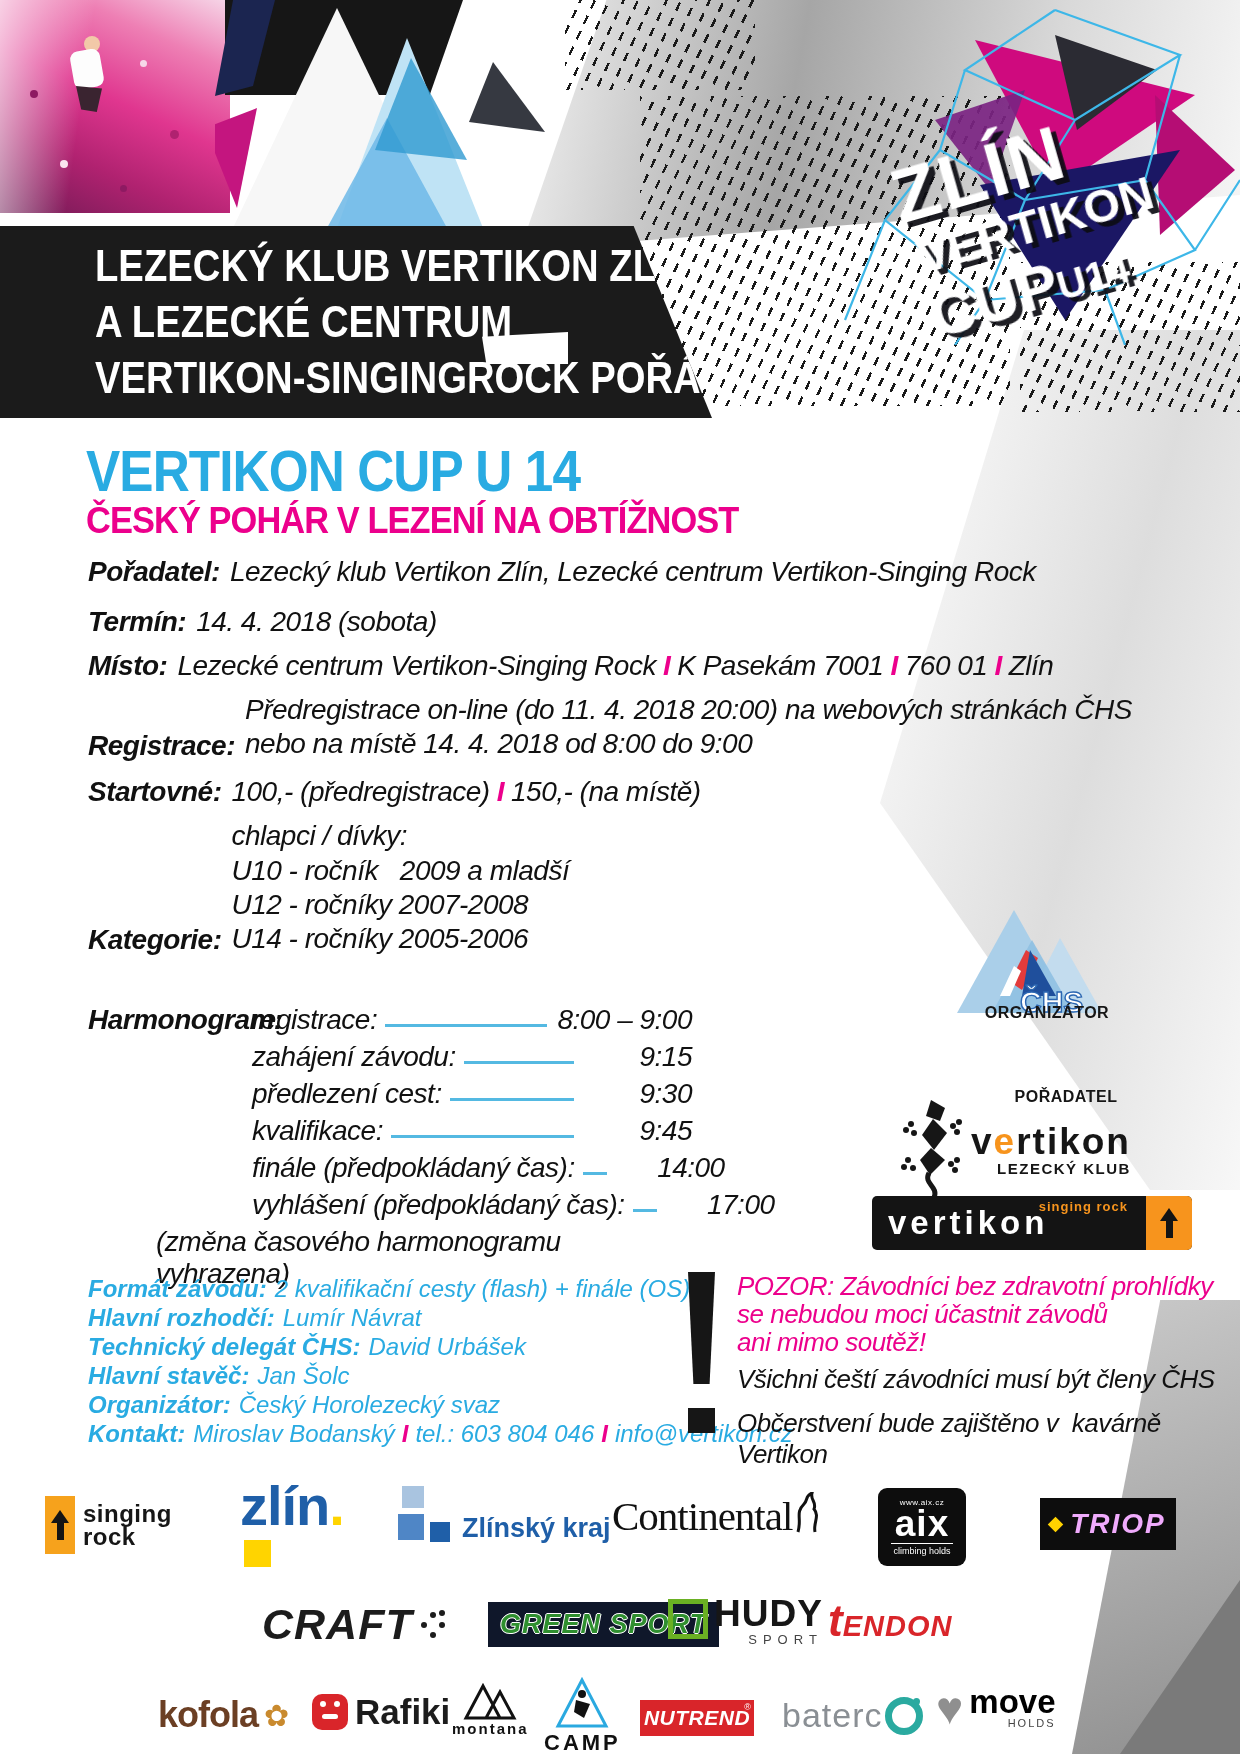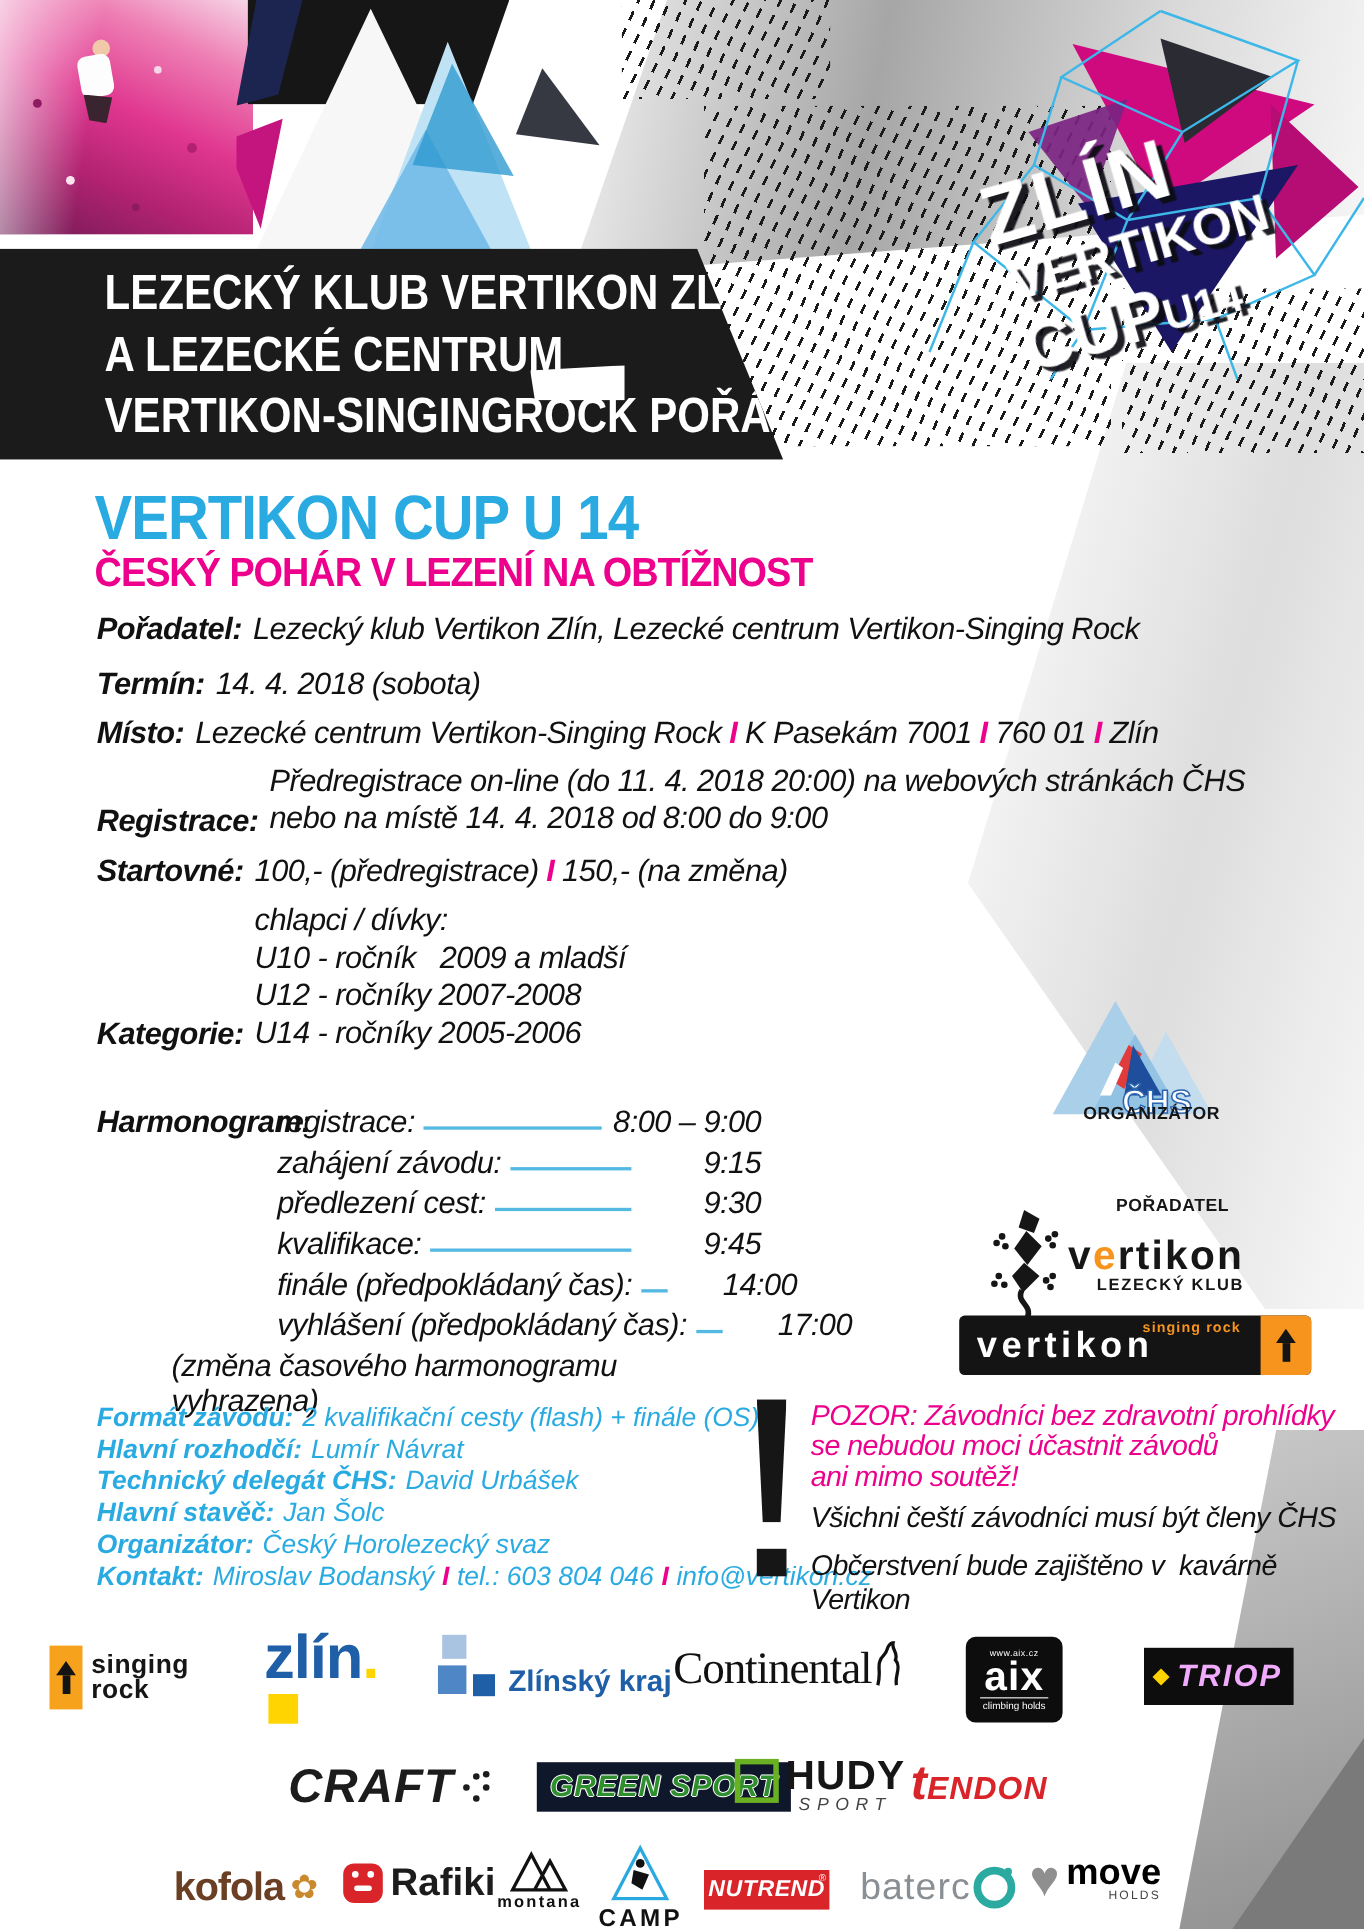--- a/index.html
+++ b/index.html
@@ -139,21 +139,21 @@
   .craft-logo{left:262px;top:1600px;display:flex;align-items:center;}
   .craft-word{font-size:43px;font-weight:800;font-style:italic;color:#1c1c1c;letter-spacing:1px;}
   .craft-dots{position:relative;width:26px;height:30px;margin-left:8px;}
   .craft-dots i{position:absolute;width:6px;height:6px;border-radius:50%;background:#1c1c1c;}
   .gs-logo{left:488px;top:1602px;background:#0f172a;padding:7px 12px;}
   .gs-word{color:#2f8f2f;font-weight:800;font-style:italic;font-size:27px;letter-spacing:1px;
     text-shadow:1px 0 #fff,-1px 0 #fff,0 1px #fff,0 -1px #fff;}
   .hudy-logo{left:668px;top:1596px;display:flex;align-items:flex-start;}
   .hudy-sq{width:30px;height:30px;border:5px solid #6ab023;margin-right:6px;margin-top:3px;}
   .hudy-word{font-size:37px;font-weight:800;color:#161616;letter-spacing:1px;line-height:36px;}
-  .hudy-sub{font-size:16px;letter-spacing:6px;color:#444;text-align:center;font-style:italic;}
+  .hudy-sub{font-size:13px;letter-spacing:6px;color:#444;text-align:right;}
   .tendon-logo{left:828px;top:1596px;color:#d9252a;white-space:nowrap;}
   .tendon-t{font-size:44px;font-weight:800;font-style:italic;}
   .tendon-rest{font-size:29px;font-weight:800;font-style:italic;letter-spacing:1px;}
 
   .kofola-logo{left:158px;top:1694px;display:flex;align-items:center;}
   .kofola-word{font-size:36px;font-weight:800;color:#6b3f24;letter-spacing:-1px;}
   .kofola-flower{font-size:30px;color:#c98a2e;margin-left:6px;}
   .rafiki-logo{left:312px;top:1692px;display:flex;align-items:center;}
   .rafiki-mark{width:36px;height:36px;border-radius:10px;background:#d9252a;position:relative;margin-right:7px;}
   .rafiki-mark i{position:absolute;background:#fff;border-radius:50%;}
@@ -252,21 +252,21 @@
     </div>
     <div class="irow mb14">
       <span class="ilabel">Registrace:</span>
       <div class="ival">
         <div class="line">Předregistrace on-line (do 11. 4. 2018 20:00) na webových stránkách ČHS</div>
         <div class="line">nebo na místě 14. 4. 2018 od 8:00 do 9:00</div>
       </div>
     </div>
     <div class="irow">
       <span class="ilabel">Startovné:</span>
-      <span class="ival"><span>100,- (předregistrace)</span><span class="sep">I</span><span>150,- (na změna)</span></span>
+      <span class="ival"><span>100,- (předregistrace)</span><span class="sep">I</span><span>150,- (na místě)</span></span>
     </div>
     <div class="irow">
       <span class="ilabel">Kategorie:</span>
       <div class="ival">
         <div class="line">chlapci / dívky:</div>
         <div class="cats">
           <div class="pre">U10 - ročník   2009 a mladší</div>
           <div class="pre">U12 - ročníky 2007-2008</div>
           <div class="pre">U14 - ročníky 2005-2006</div>
         </div>

